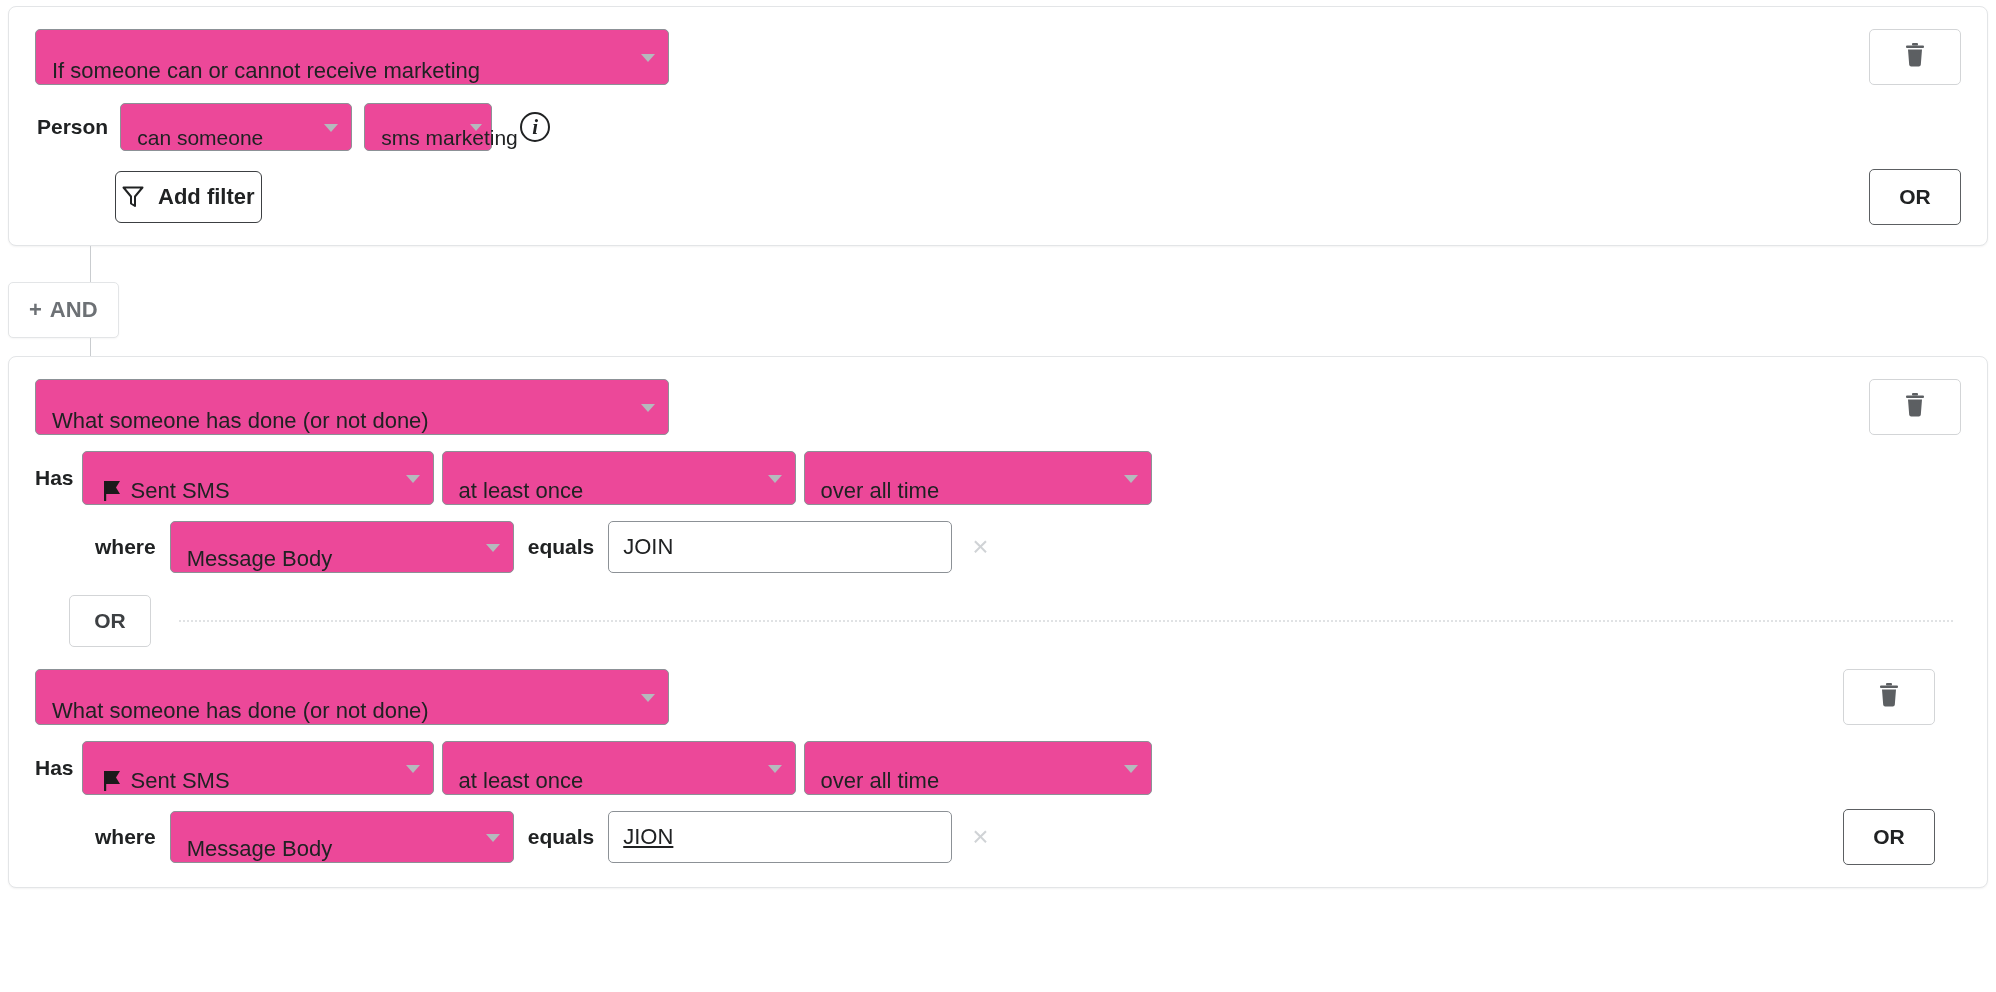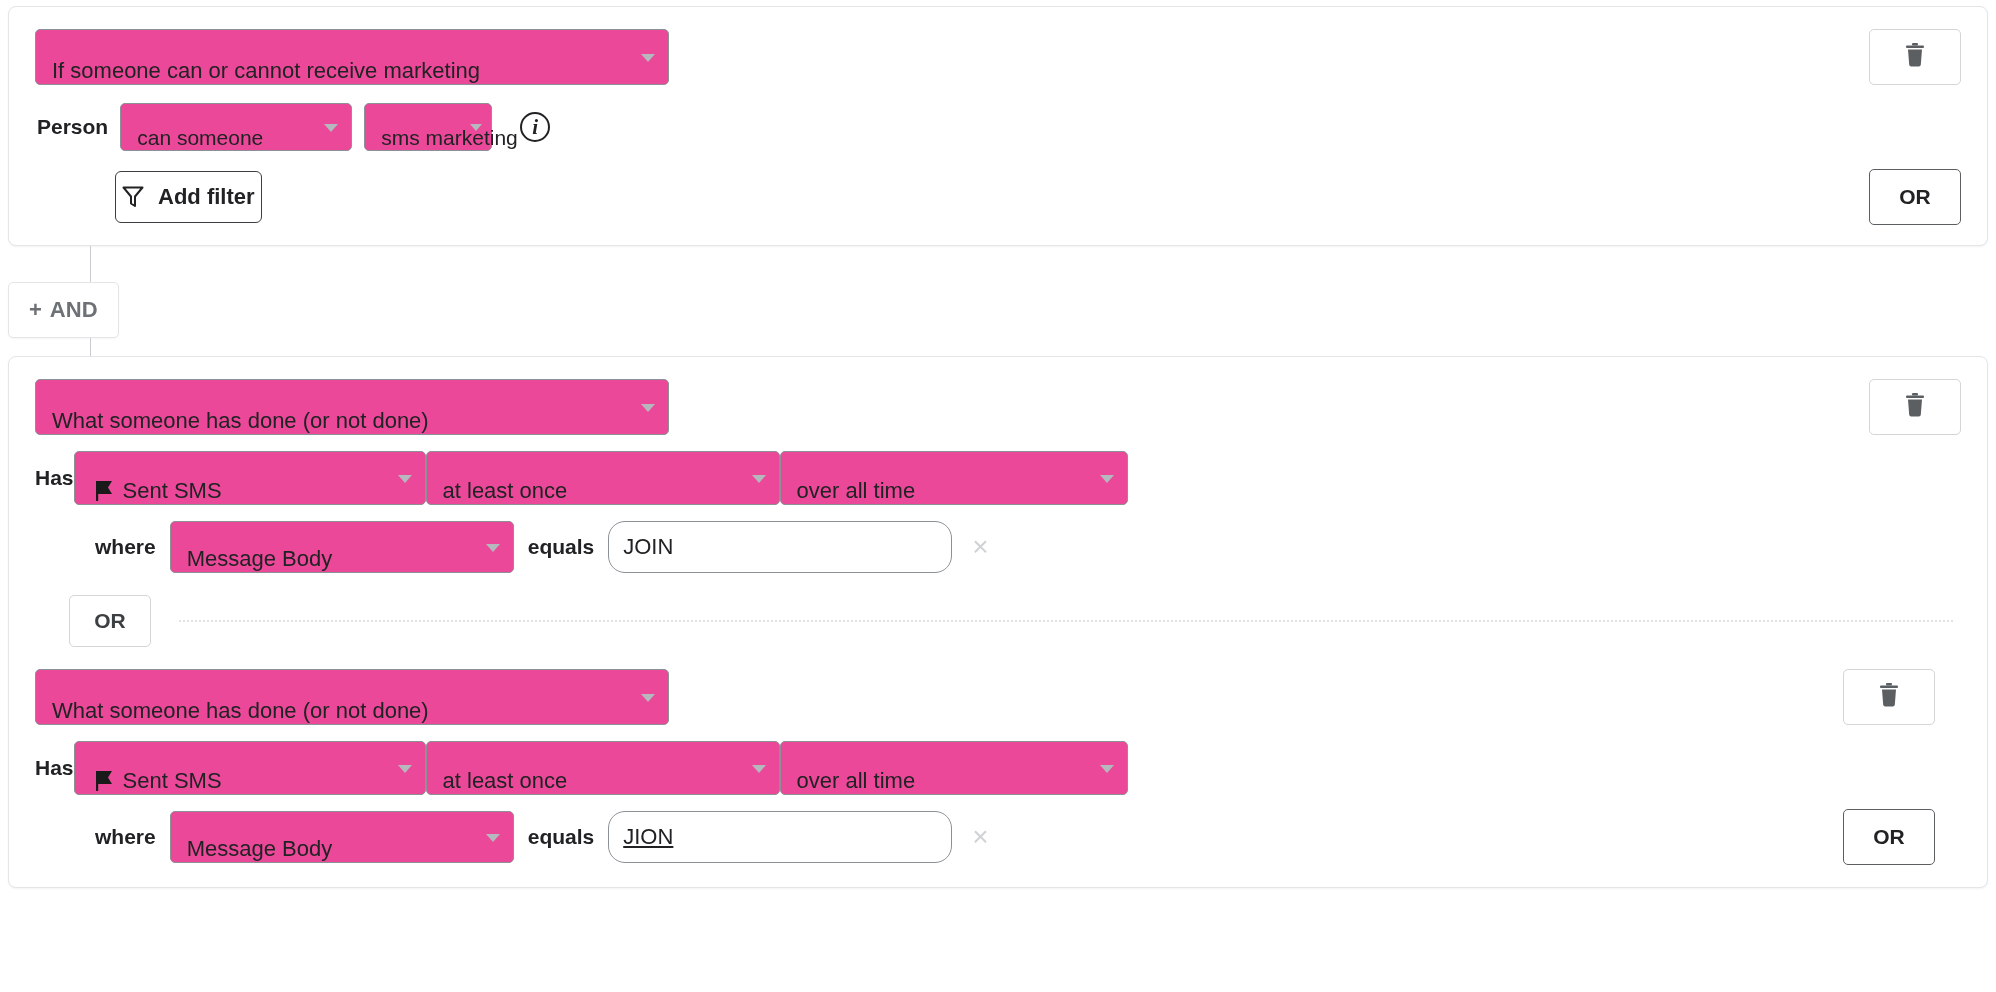--- a/index.html
+++ b/index.html
@@ -173,25 +173,25 @@
     cursor: pointer;
     margin-left: 16px;
   }
 
   
   .funnel { width: 22px; height: 24px; display:block; }
 
   
   .flag-icon { width: 26px; height: 26px; display: block; flex: 0 0 auto; margin-right: 6px; }
 
-  .has-row { margin-top: 16px; gap: 0; }
+  .has-row { margin-top: 16px; gap: 8px; }
   .has-row .select { height: 54px; font-size: 22px; }
   .where-row { margin-top: 16px; gap: 14px; padding-left: 60px; }
   .where-row .select { height: 52px; font-size: 22px; }
-  .where-row .textinput { height: 52px; font-size: 22px; border-radius: 17px; }
+  .where-row .textinput { height: 52px; font-size: 22px; }
 
   .x-remove {
     font-size: 28px;
     color: #d0d3d6;
     cursor: pointer;
     line-height: 1;
     padding: 4px 6px;
     user-select: none;
   }
 

